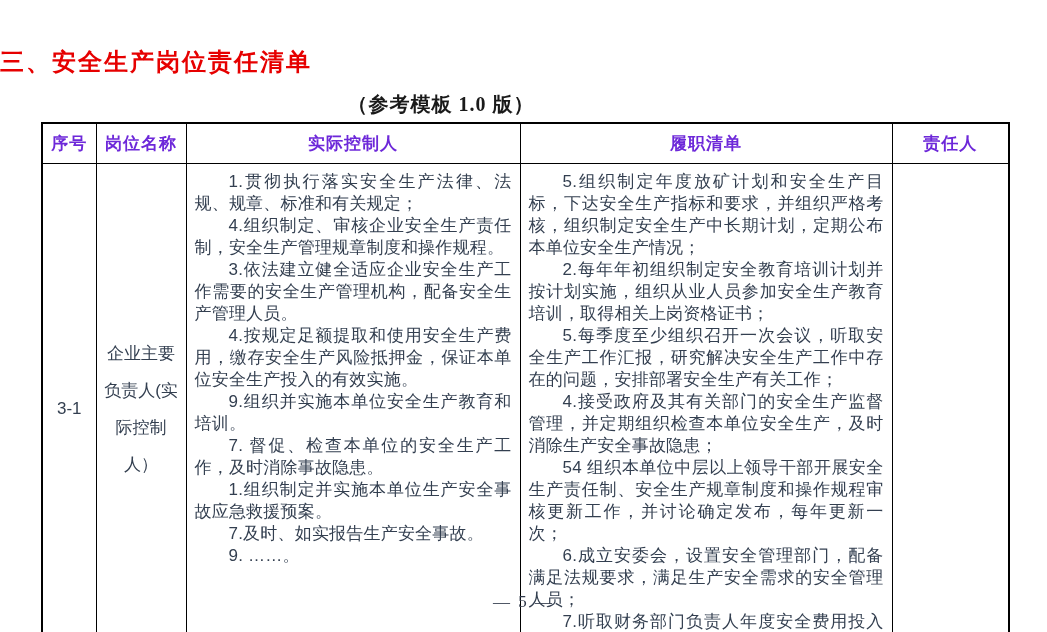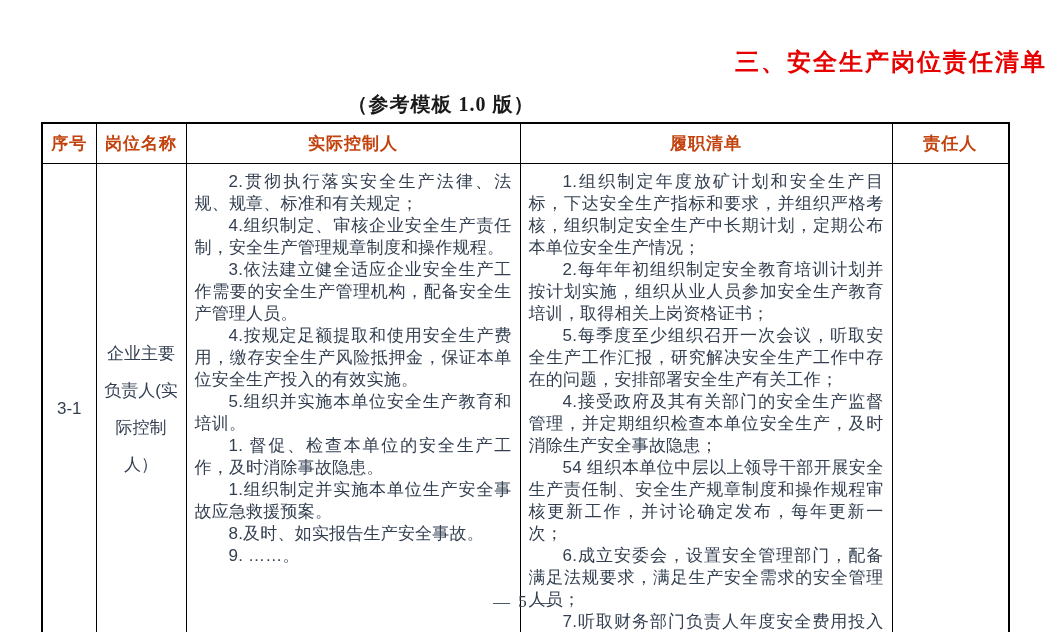--- a/index.html
+++ b/index.html
@@ -5,21 +5,21 @@
   * { margin: 0; padding: 0; box-sizing: border-box; }
   html, body { background: #ffffff; }
   body {
     width: 1047px; height: 632px;
     position: relative;
     font-family: "Liberation Sans", "DejaVu Sans", sans-serif;
     overflow: hidden;
   }
   .doc-title {
     position: absolute; top: 46px; left: 0; width: 1047px;
-    text-align: right;
+    text-align: left;
     font-size: 24px; font-weight: 700;
     color: #e60000;
     letter-spacing: 2px;
   }
   .doc-subtitle {
     position: absolute; top: 91px; left: 0; width: 882px;
     text-align: center;
     font-family: "Liberation Serif", "DejaVu Serif", serif;
     font-size: 20px; font-weight: 600;
     color: #1a1a1a;
@@ -31,21 +31,21 @@
     border-collapse: collapse;
     table-layout: fixed;
     border: 2px solid #000;
   }
   table.resp-table th, table.resp-table td {
     border: 1px solid #000;
   }
   table.resp-table th {
     height: 40px;
     font-size: 17px; font-weight: 700;
-    color: #c2410c;
+    color: #6d28d9;
     text-align: center; vertical-align: middle;
     letter-spacing: 1px;
   }
   td.cell-serial {
     text-align: center; vertical-align: middle;
     font-size: 17px; color: #333f50;
   }
   td.cell-position {
     text-align: center; vertical-align: middle;
     font-size: 17px; color: #333f50;
@@ -97,32 +97,32 @@
       <th>实际控制人</th>
       <th>履职清单</th>
       <th>责任人</th>
     </tr>
   </thead>
   <tbody>
     <tr style="height:414px;">
       <td class="cell-serial">3-1</td>
       <td class="cell-position">企业主要负责人(实际控制人）</td>
       <td class="cell-list">
-          <p class="para">2.贯彻执行落实安全生产法律、法规、规章、标准和有关规定；</p>
+          <p class="para">1.贯彻执行落实安全生产法律、法规、规章、标准和有关规定；</p>
           <p class="para">4.组织制定、审核企业安全生产责任制，安全生产管理规章制度和操作规程。</p>
           <p class="para">3.依法建立健全适应企业安全生产工作需要的安全生产管理机构，配备安全生产管理人员。</p>
           <p class="para">4.按规定足额提取和使用安全生产费用，缴存安全生产风险抵押金，保证本单位安全生产投入的有效实施。</p>
-          <p class="para">5.组织并实施本单位安全生产教育和培训。</p>
-          <p class="para">1. 督促、检查本单位的安全生产工作，及时消除事故隐患。</p>
+          <p class="para">9.组织并实施本单位安全生产教育和培训。</p>
+          <p class="para">7. 督促、检查本单位的安全生产工作，及时消除事故隐患。</p>
           <p class="para">1.组织制定并实施本单位生产安全事故应急救援预案。</p>
-          <p class="para">8.及时、如实报告生产安全事故。</p>
+          <p class="para">7.及时、如实报告生产安全事故。</p>
           <p class="para">9. ……。</p>
         </td>
       <td class="cell-list">
-          <p class="para">1.组织制定年度放矿计划和安全生产目标，下达安全生产指标和要求，并组织严格考核，组织制定安全生产中长期计划，定期公布本单位安全生产情况；</p>
+          <p class="para">5.组织制定年度放矿计划和安全生产目标，下达安全生产指标和要求，并组织严格考核，组织制定安全生产中长期计划，定期公布本单位安全生产情况；</p>
           <p class="para">2.每年年初组织制定安全教育培训计划并按计划实施，组织从业人员参加安全生产教育培训，取得相关上岗资格证书；</p>
           <p class="para">5.每季度至少组织召开一次会议，听取安全生产工作汇报，研究解决安全生产工作中存在的问题，安排部署安全生产有关工作；</p>
           <p class="para">4.接受政府及其有关部门的安全生产监督管理，并定期组织检查本单位安全生产，及时消除生产安全事故隐患；</p>
           <p class="para">54 组织本单位中层以上领导干部开展安全生产责任制、安全生产规章制度和操作规程审核更新工作，并讨论确定发布，每年更新一次；</p>
           <p class="para">6.成立安委会，设置安全管理部门，配备满足法规要求，满足生产安全需求的安全管理人员；</p>
           <p class="para">7.听取财务部门负责人年度安全费用投入计划</p>
         </td>
       <td class="cell-person"></td>
     </tr>
   </tbody>

